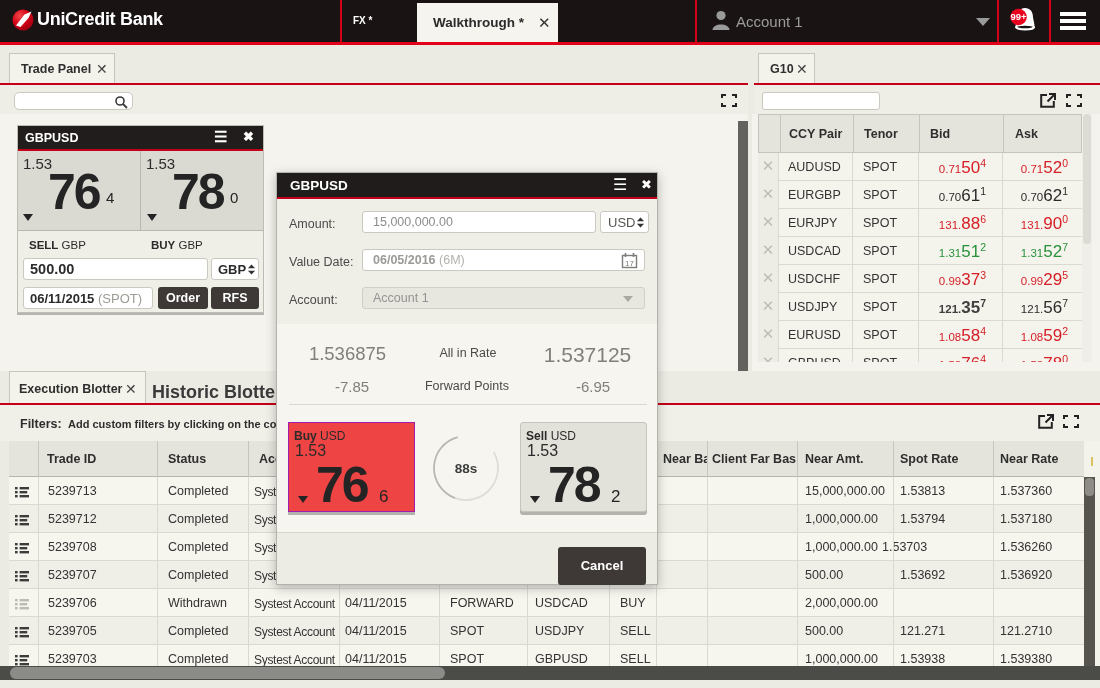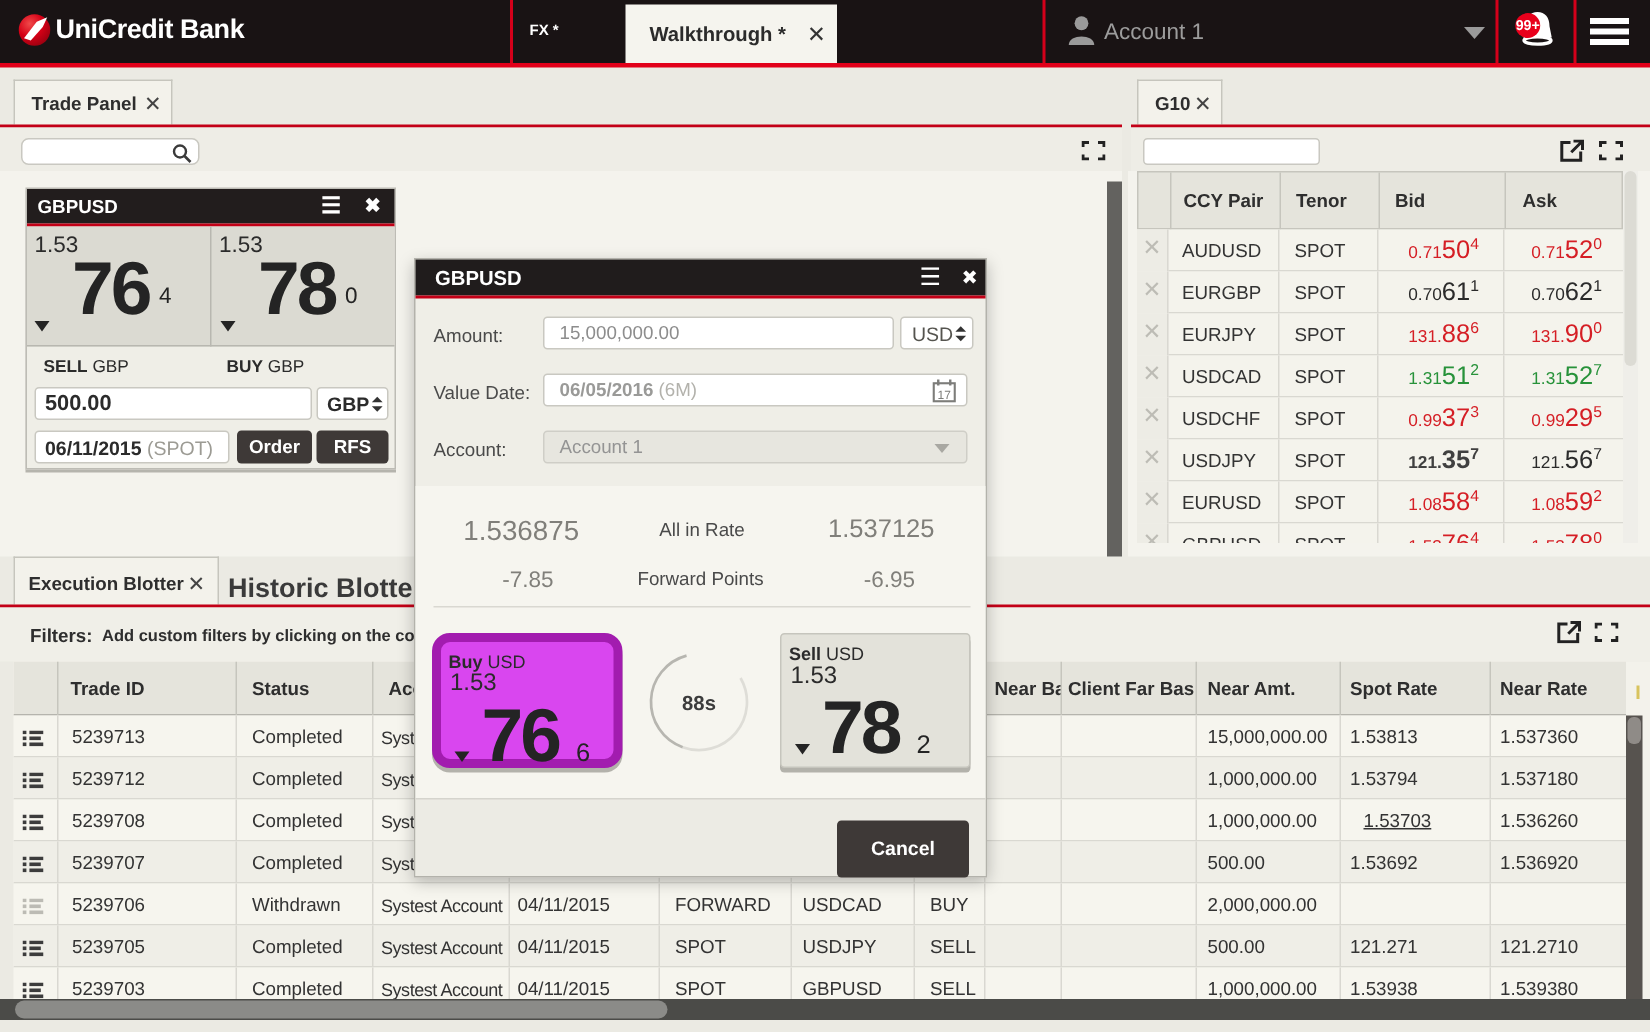--- a/index.html
+++ b/index.html
@@ -359,21 +359,21 @@
         </g>
     </svg>
     <div class="td" style="left:39px;top:7px;">5239708</div>
     <div class="td" style="left:159px;top:7px;">Completed</div>
     <div class="td" style="left:245px;top:8px;width:84px;overflow:hidden;font-size:12px;letter-spacing:-0.3px;">Systest Account</div>
     <div class="td" style="left:336px;top:7px;">05/11/2015</div>
     <div class="td" style="left:441px;top:7px;">SPOT</div>
     <div class="td" style="left:526px;top:7px;">GBPUSD</div>
     <div class="td" style="left:611px;top:7px;">SELL</div>
     <div class="td" style="left:796px;top:7px;">1,000,000.00</div>
-    <div class="td" style="left:900px;top:7px;text-decoration:underline;">1.53703</div>
+    <div class="td" style="left:873px;top:7px;">1.53703</div>
     <div class="td" style="left:991px;top:7px;">1.536260</div>
     <div class="abs" style="left:29px;top:0;width:1px;height:28px;background:#d9d8d1;"></div>
     <div class="abs" style="left:148px;top:0;width:1px;height:28px;background:#d9d8d1;"></div>
     <div class="abs" style="left:239px;top:0;width:1px;height:28px;background:#d9d8d1;"></div>
     <div class="abs" style="left:330px;top:0;width:1px;height:28px;background:#d9d8d1;"></div>
     <div class="abs" style="left:430px;top:0;width:1px;height:28px;background:#d9d8d1;"></div>
     <div class="abs" style="left:518px;top:0;width:1px;height:28px;background:#d9d8d1;"></div>
     <div class="abs" style="left:600px;top:0;width:1px;height:28px;background:#d9d8d1;"></div>
     <div class="abs" style="left:647px;top:0;width:1px;height:28px;background:#d9d8d1;"></div>
     <div class="abs" style="left:698px;top:0;width:1px;height:28px;background:#d9d8d1;"></div>
@@ -554,27 +554,27 @@
     </svg>
   </div>
   <div class="abs" style="left:12px;top:120px;font-size:12.5px;color:#4a4a4a;">Account:</div>
   <div class="abs" style="left:85px;top:114px;width:283px;height:22px;background:#e7e6df;border:1px solid #cfcec7;border-radius:3px;font-size:12.5px;color:#949494;line-height:21px;padding-left:10px;">Account 1
     <div style="position:absolute;right:11px;top:8px;width:0;height:0;border-left:5px solid transparent;border-right:5px solid transparent;border-top:6px solid #a9a8a2;"></div>
   </div>
 
   <div class="abs" style="left:0;top:151px;width:380px;height:208px;background:#f6f5ef;">
     <div class="abs" style="left:-3px;top:19px;width:147px;text-align:center;font-size:18.5px;color:#807f7a;">1.536875</div>
     <div class="abs" style="left:131px;top:22px;width:120px;text-align:center;font-size:12.5px;color:#4a4a4a;">All in Rate</div>
-    <div class="abs" style="left:237px;top:19px;width:147px;text-align:center;font-size:17px;color:#807f7a;">1.537125</div>
+    <div class="abs" style="left:237px;top:19px;width:147px;text-align:center;font-size:21px;color:#807f7a;">1.537125</div>
     <div class="abs" style="left:0px;top:54px;width:150px;text-align:center;font-size:15px;color:#807f7a;">-7.85</div>
     <div class="abs" style="left:130px;top:55px;width:120px;text-align:center;font-size:12.5px;color:#4a4a4a;">Forward Points</div>
     <div class="abs" style="left:241px;top:54px;width:150px;text-align:center;font-size:15px;color:#807f7a;">-6.95</div>
     <div class="abs" style="left:12px;top:80px;width:358px;height:1px;background:#d9d8d1;"></div>
 
-    <div class="abs" style="left:11px;top:98px;width:127px;height:90px;background:#d946ef;border:6px solid #a21caf;border-radius:12px;box-shadow:0 3px 0 #b3b2ab;">
+    <div class="abs" style="left:11px;top:98px;width:127px;height:90px;background:#ef4444;border:1px solid #a21caf;border-radius:0;box-shadow:0 3px 0 #b3b2ab;">
       <div class="abs" style="left:5px;top:6px;font-size:12px;color:#2b2b2b;"><b>Buy</b> USD</div>
       <div class="abs" style="left:6px;top:19px;font-size:16px;color:#2b2b2b;">1.53</div>
       <div class="abs" style="left:9px;top:73px;width:0;height:0;border-left:5.5px solid transparent;border-right:5.5px solid transparent;border-top:7px solid #242424;"></div>
       <div class="pricebig abs" style="left:27px;top:33px;font-size:50px;">76</div>
       <div class="abs" style="left:90px;top:64px;font-size:17px;color:#242424;">6</div>
     </div>
 
     <svg class="abs" style="left:155px;top:110px" width="68" height="68" viewBox="0 0 68 68">
       <path d="M 61.7 18 A 32 32 0 0 1 23.1 64.1" fill="none" stroke="#deddd7" stroke-width="1.8"></path>
       <path d="M 23.1 64.1 A 32 32 0 0 1 25.7 3.1" fill="none" stroke="#b7b6b0" stroke-width="1.8"></path>

